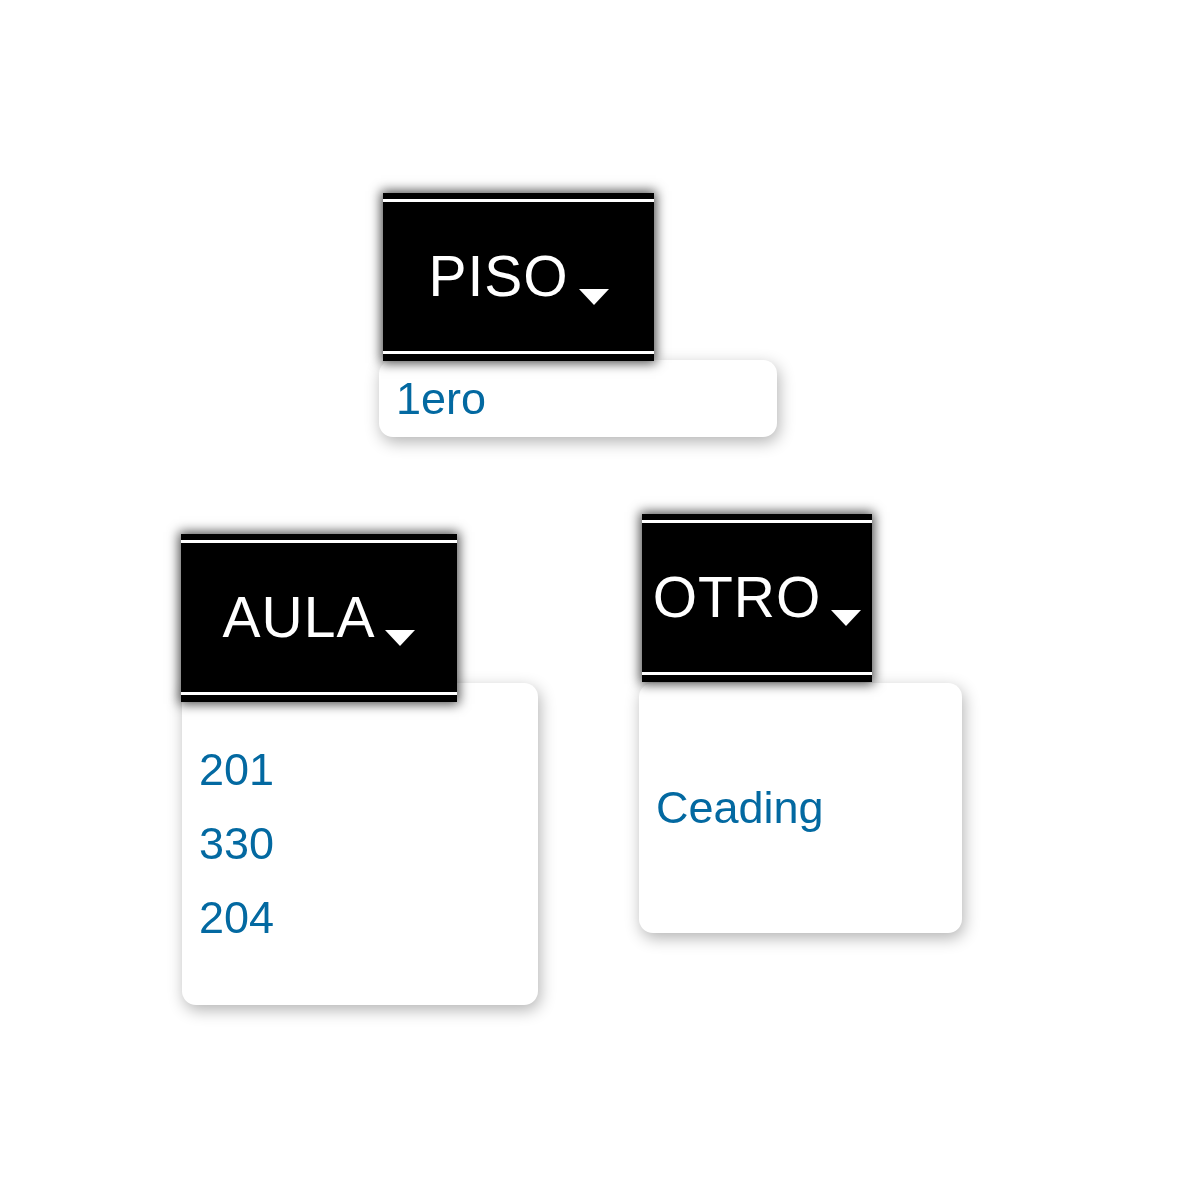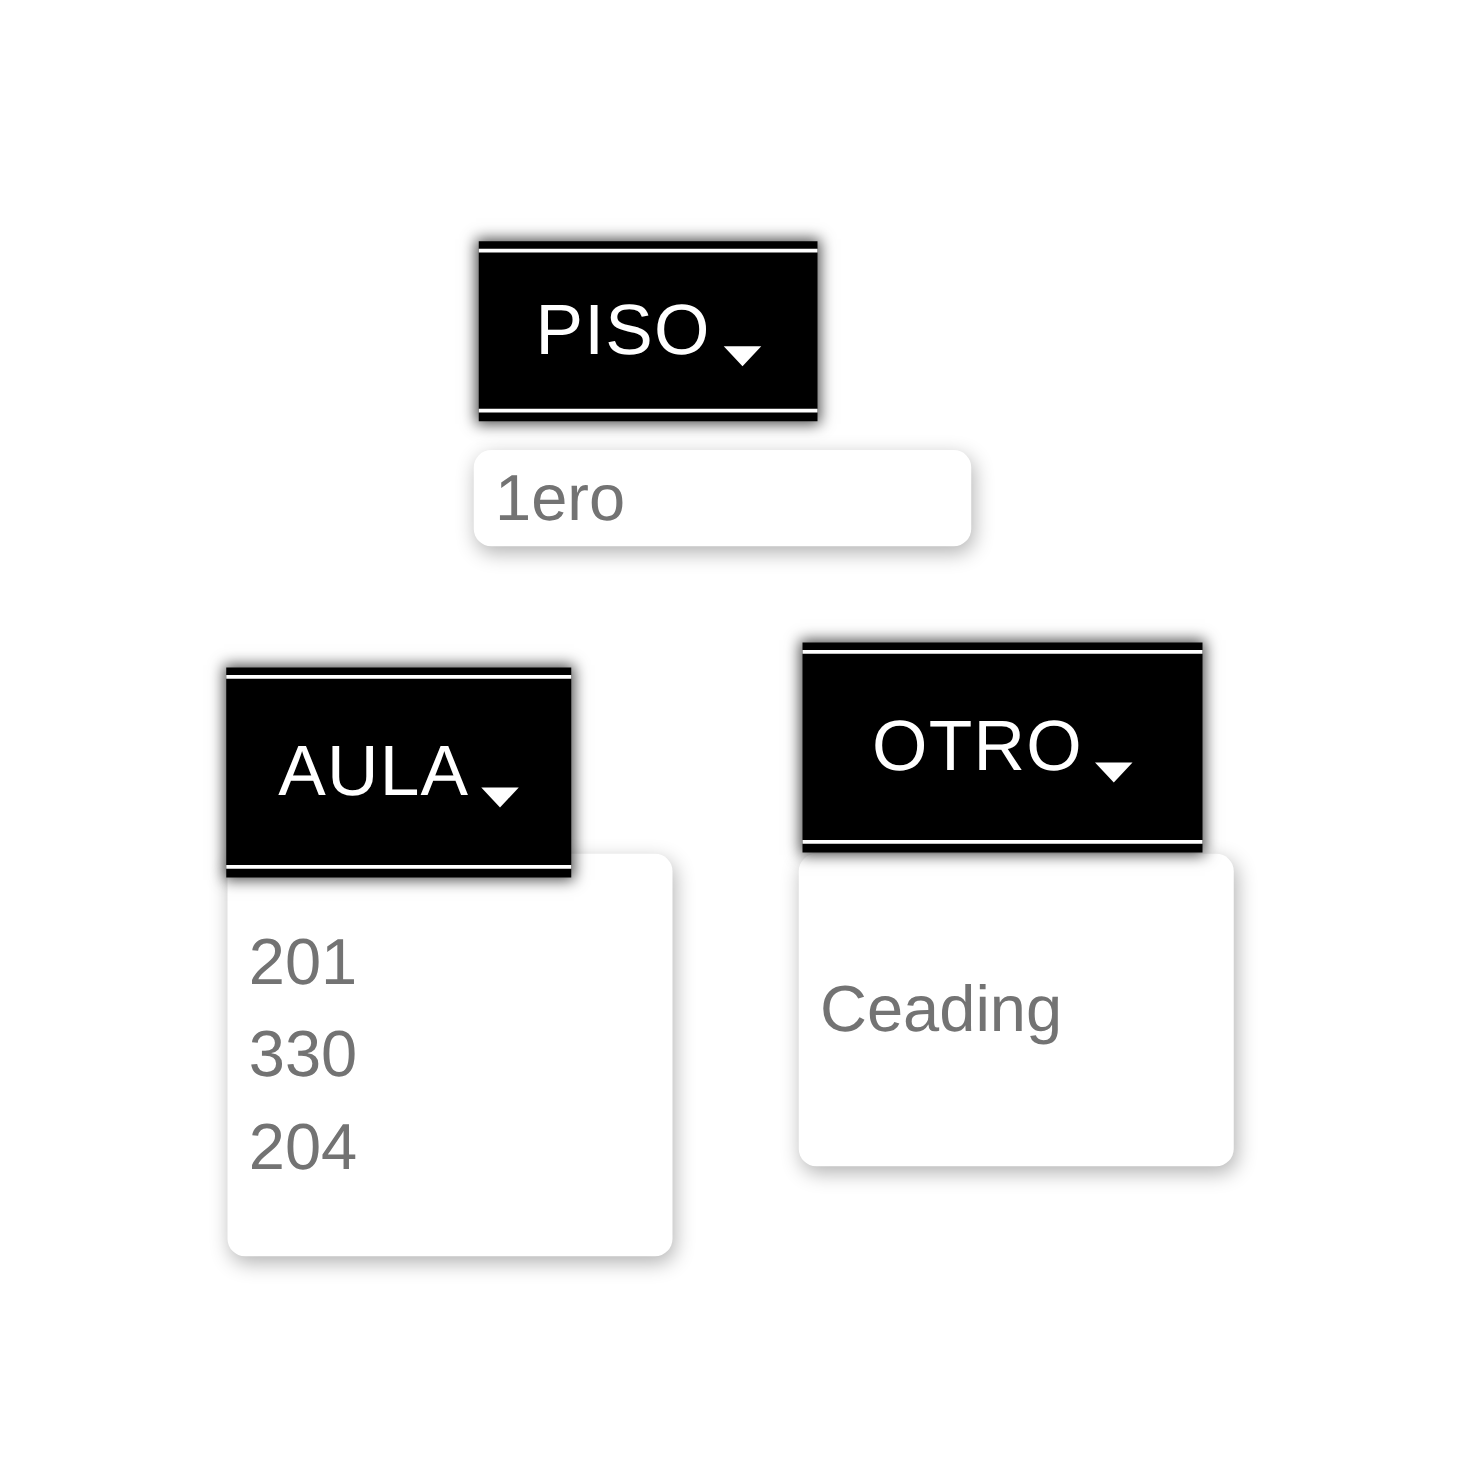--- a/index.html
+++ b/index.html
@@ -67,36 +67,36 @@
     display: flex;
     flex-direction: column;
     justify-content: center;
     overflow: hidden;
   }
   .dd-item {
     height: 74px;
     display: flex;
     align-items: center;
     padding-left: 17px;
-    font-size: 52px;
+    font-size: 45px;
     font-weight: 300;
-    color: #737373;
+    color: #0369a1;
     white-space: nowrap;
     cursor: pointer;
   }
 
   
-  .piso-header { left: 383px; top: 193px; width: 271px; height: 144px; }
+  .piso-header { left: 383px; top: 193px; width: 271px; height: 168px; }
   .piso-panel  { left: 379px; top: 360px; width: 398px; height:  77px; }
 
   .aula-header { left: 181px; top: 534px; width: 276px; height: 168px; }
   .aula-panel  { left: 182px; top: 683px; width: 356px; height: 322px; }
 
-  .otro-header { left: 642px; top: 514px; width: 320px; height: 168px; }
-  .otro-panel  { left: 639px; top: 683px; width: 348px; height: 250px; }
+  .otro-header { left: 642px; top: 514px; width: 230px; height: 168px; }
+  .otro-panel  { left: 639px; top: 683px; width: 323px; height: 250px; }
 </style>
 </head>
 <body>
 
 <div class="canvas">
 
   <div class="dd-group">
     <div class="dd-header piso-header">
       <div class="dd-header-face">
         <span class="dd-header-label">PISO</span>

